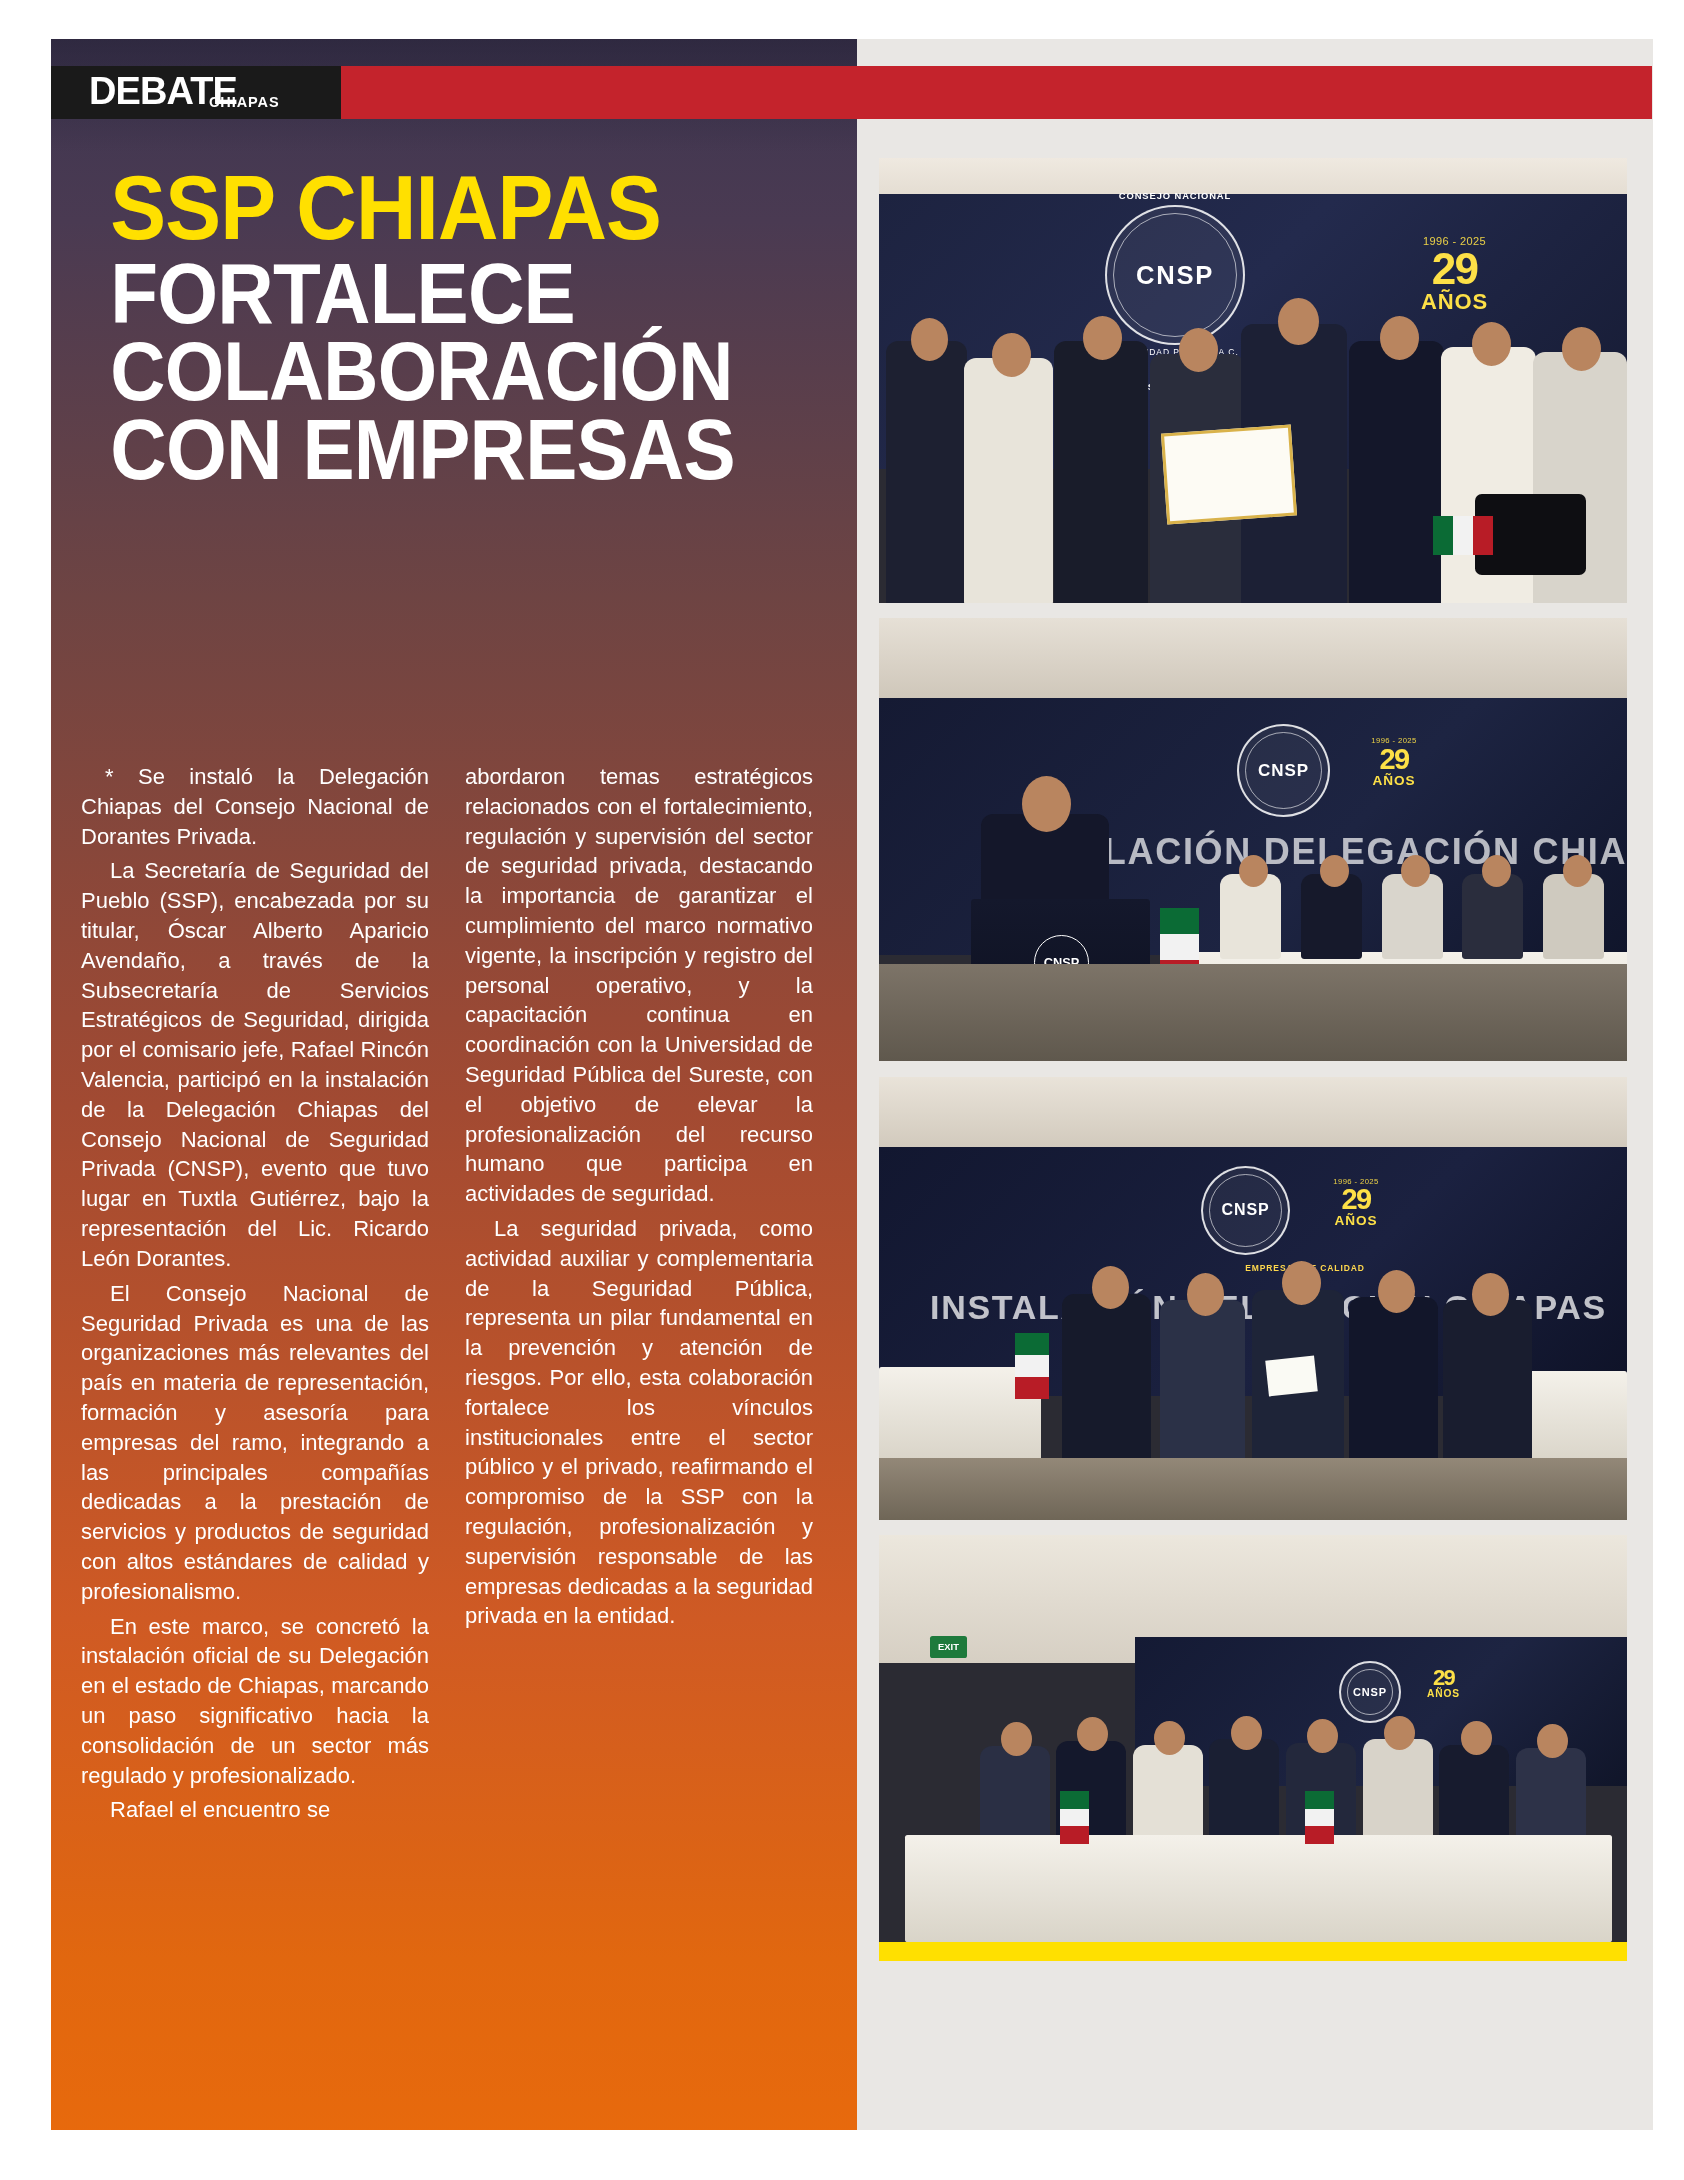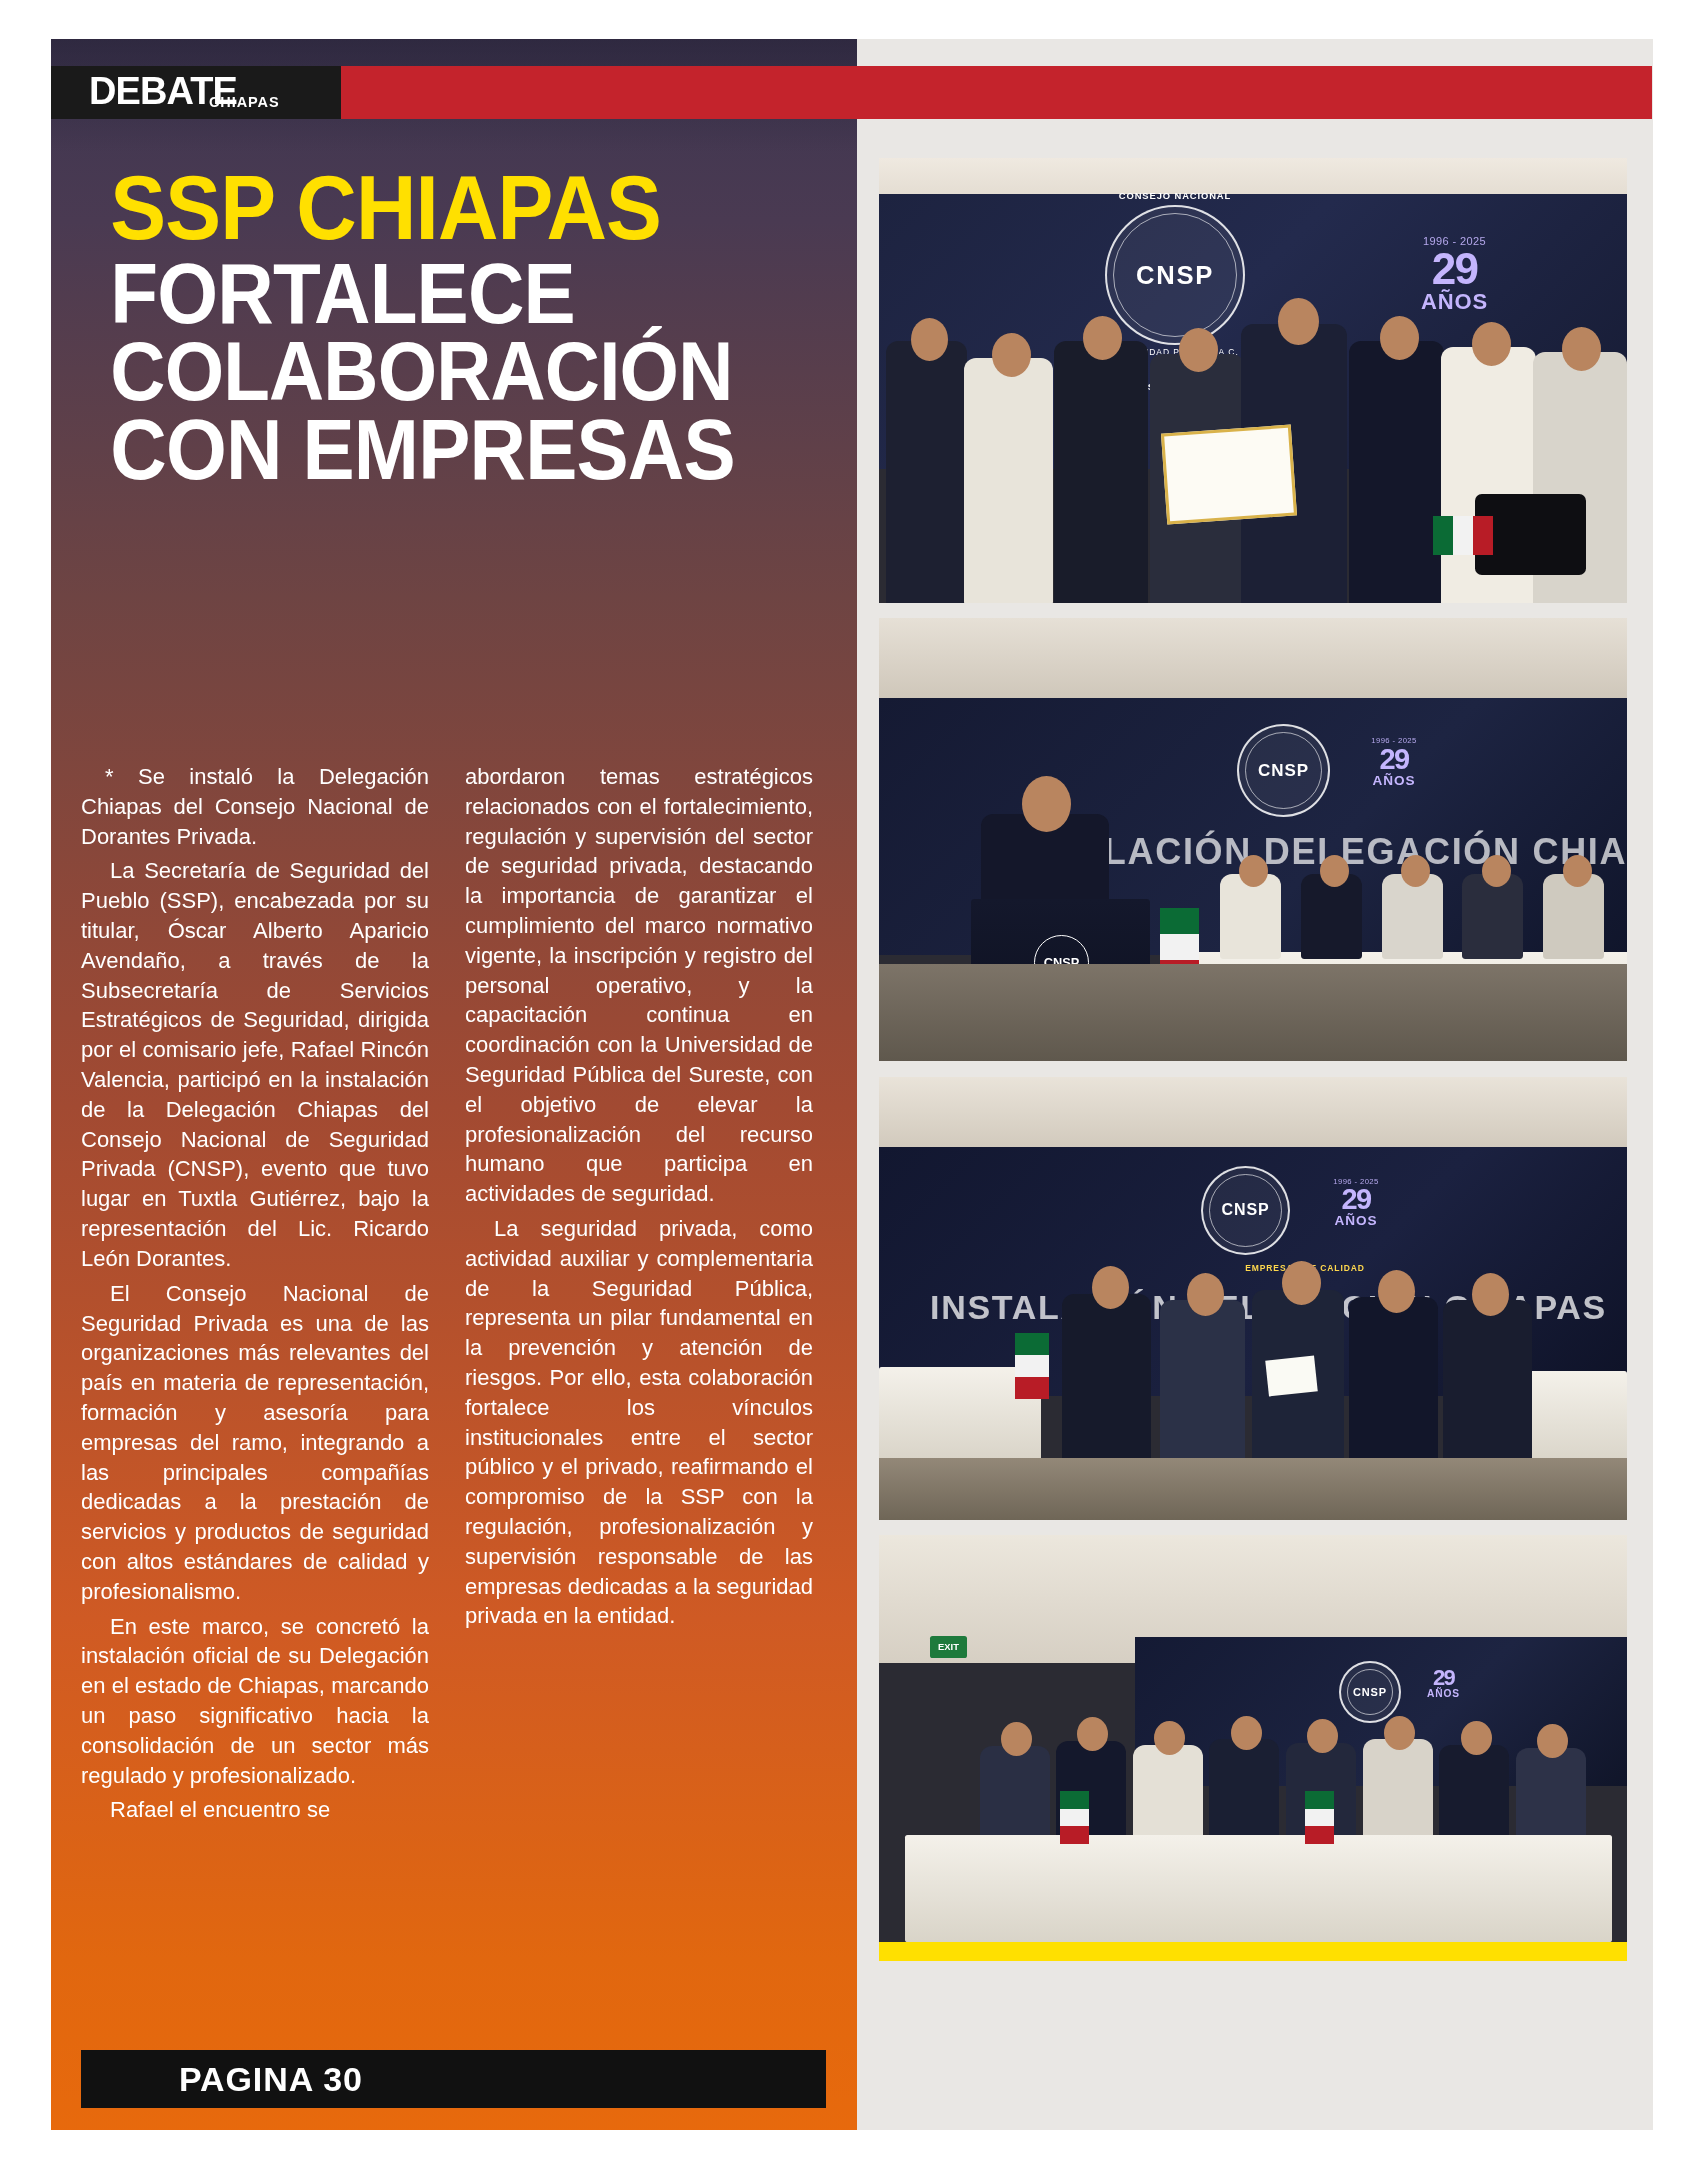--- a/index.html
+++ b/index.html
@@ -221,21 +221,21 @@
     font-family: "Liberation Sans", sans-serif;
     font-weight: bold;
     background: rgba(255,255,255,.06);
   }
   .cnsp-ring {
     position: absolute; inset: 6px; border-radius: 50%;
     border: 1.3px solid rgba(255,255,255,.6);
   }
   .anios {
     position: absolute;
-    color: #c4b5fd;
+    color: #fde047;
     font-family: "Liberation Sans", sans-serif;
     font-weight: bold;
     text-align: center;
     line-height: 1;
   }
   .anios .num { font-size: 44px; letter-spacing: -1.7px; }
   .anios .word { font-size: 22px; letter-spacing: 0.9px; }
   .anios .yrs { font-size: 11px; font-weight: normal; letter-spacing: 0.4px; opacity: .9; }
 
   .big-wall-text {
@@ -550,23 +550,20 @@
             <i class="fl-w" style="width:100%;height:33.3%"></i>
             <i class="fl-r" style="width:100%;height:33.4%"></i>
         </div>
       </div>
       <div class="photo-yellow-bar"></div>
     </div>
 
   </div>
 
   <div class="footer">
-    <div class="footer-left">
-      <span>PAGINA 30</span>
-    </div>
   </div>
 
   <div class="page-frame-top"></div>
   <div class="page-frame-bottom"></div>
   <div class="page-frame-left"></div>
   <div class="page-frame-right"></div>
 
 </div>
 
 

